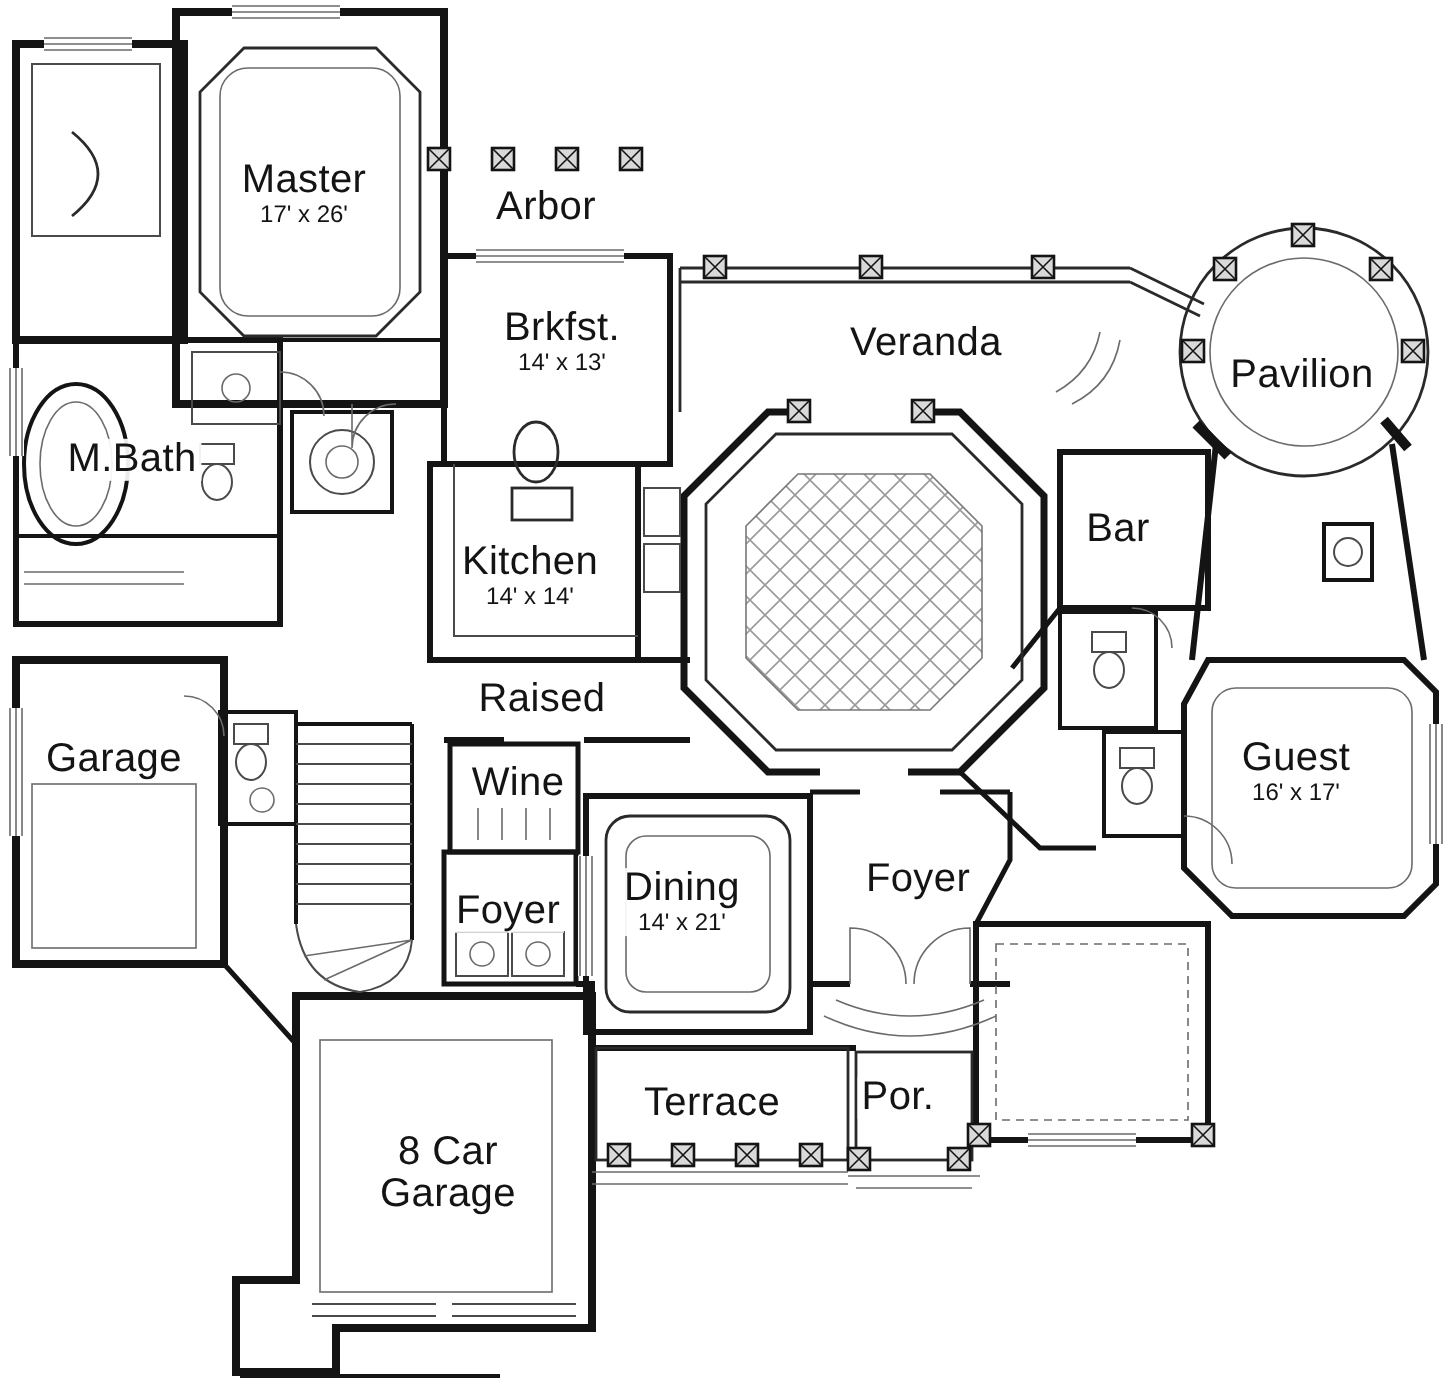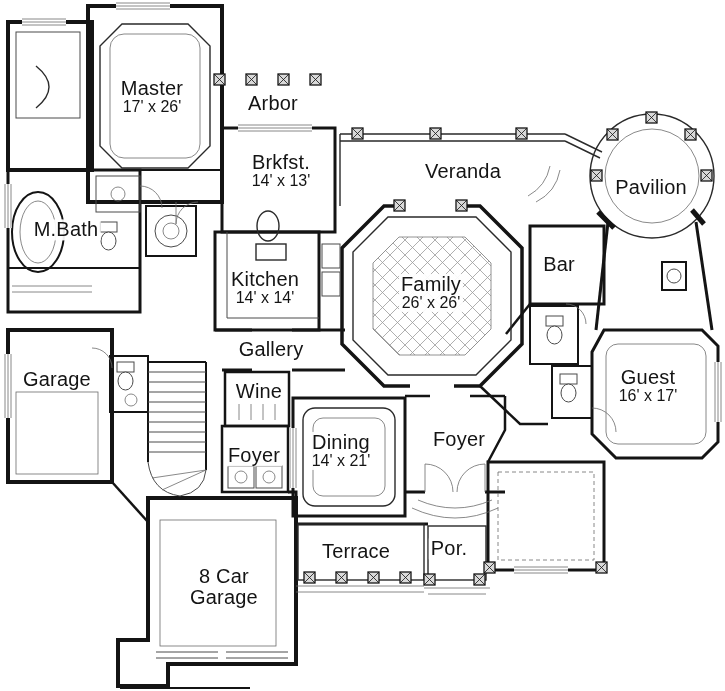--- a/index.html
+++ b/index.html
@@ -2,21 +2,21 @@
 <html><head>
 <meta charset="utf-8">
 <style>
   html,body{margin:0;padding:0;background:#ffffff;}
   .plan{position:relative;width:725px;height:691px;background:#ffffff;
         font-family:"Liberation Sans",sans-serif;overflow:hidden;}
   .plan-svg{position:absolute;left:0;top:0;}
   .lbl{position:absolute;transform:translate(-50%,-50%);text-align:center;color:#141414;
        background:rgba(255,255,255,.92);padding:0 2px;line-height:1.06;white-space:nowrap;}
   .rn{font-size:20px;letter-spacing:.2px;}
-  .rd{font-size:16px;}
+  .rd{font-size:12px;}
   .w5{stroke:#141414;stroke-width:5;fill:none;}
   .w4{stroke:#141414;stroke-width:4;fill:none;}
   .w35{stroke:#141414;stroke-width:3.5;fill:none;}
   .w3{stroke:#141414;stroke-width:3;fill:none;}
   .w25{stroke:#141414;stroke-width:2.5;fill:none;}
   .w2{stroke:#141414;stroke-width:2;fill:none;}
   .t14{stroke:#2a2a2a;stroke-width:1.4;fill:none;}
   .t1{stroke:#4a4a4a;stroke-width:1;fill:none;}
   .t08{stroke:#6b6b6b;stroke-width:0.8;fill:none;}
   .dash{stroke-dasharray:4 3;}
@@ -264,29 +264,25 @@
 <div class="lbl" style="left:651px;top:188px">
   <div class="rn">Pavilion</div>
 </div>
 <div class="lbl" style="left:66px;top:230px">
   <div class="rn">M.Bath</div>
 </div>
 <div class="lbl" style="left:265px;top:288px">
   <div class="rn">Kitchen</div>
   <div class="rd">14' x 14'</div>
 </div>
-<div class="lbl" style="left:431px;top:293px">
-  <div class="rn">Family</div>
-  <div class="rd">26' x 26'</div>
-</div>
 <div class="lbl" style="left:559px;top:265px">
   <div class="rn">Bar</div>
 </div>
 <div class="lbl" style="left:271px;top:350px">
-  <div class="rn">Gallery</div>
+  <div class="rn">Raised</div>
 </div>
 <div class="lbl" style="left:57px;top:380px">
   <div class="rn">Garage</div>
 </div>
 <div class="lbl" style="left:259px;top:392px">
   <div class="rn">Wine</div>
 </div>
 <div class="lbl" style="left:648px;top:386px">
   <div class="rn">Guest</div>
   <div class="rd">16' x 17'</div>

